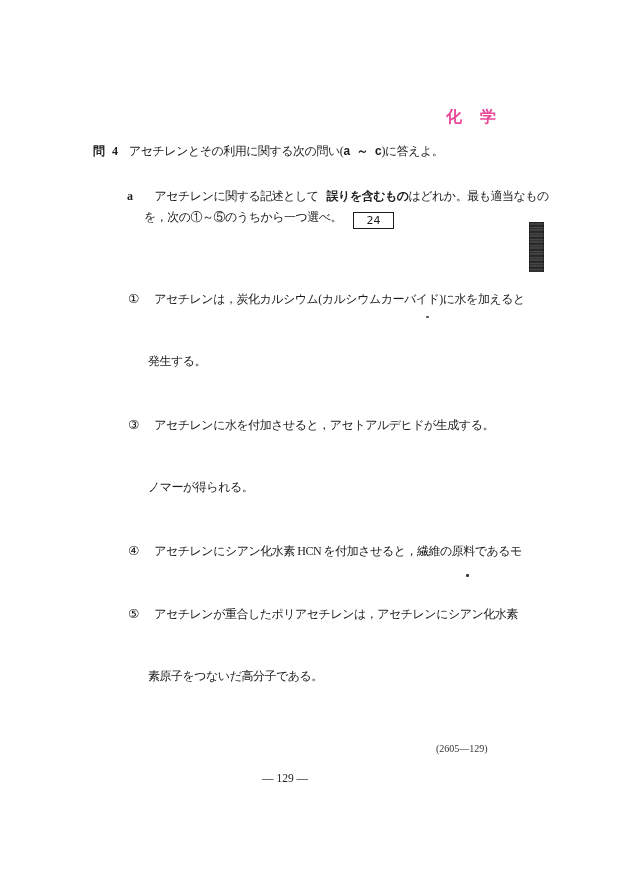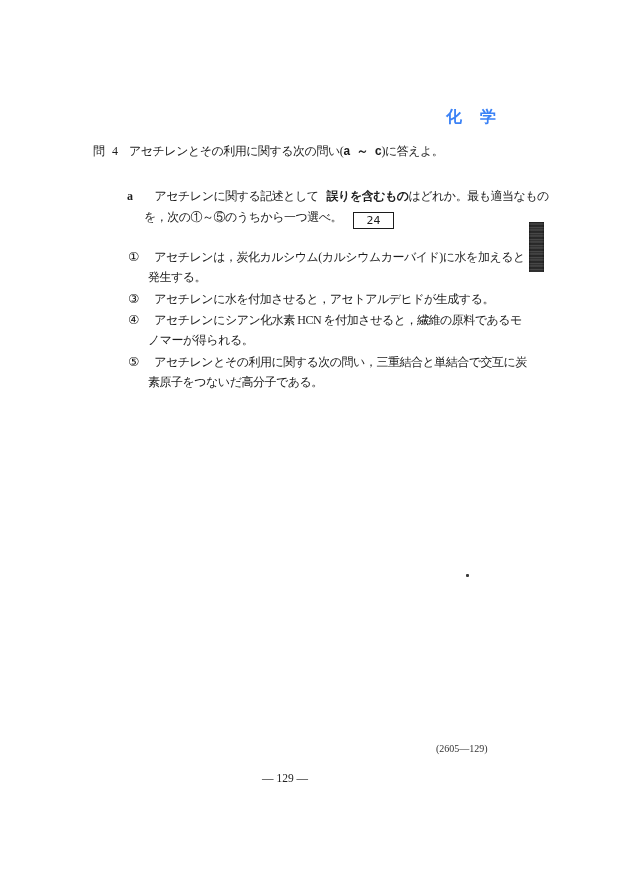--- a/index.html
+++ b/index.html
@@ -6,40 +6,40 @@
   body{
     width:620px;height:876px;position:relative;overflow:hidden;
     background:#ffffff;color:#1c1c1c;
     font-family:"Liberation Serif","DejaVu Serif",serif;
     font-size:12px;letter-spacing:-0.5px;
   }
   .abs{position:absolute;}
   
   .subject-title{
     left:446px;top:107px;font-size:16px;font-weight:bold;
-    letter-spacing:1px;color:#3b82f6;
+    letter-spacing:1px;color:#ec4899;
   }
   
   .question-block{left:93px;top:141px;width:460px;line-height:21px;white-space:nowrap;}
-  .q-label{font-weight:400;margin-right:9px;letter-spacing:2px;}
+  .q-label{font-weight:700;margin-right:9px;letter-spacing:2px;}
   .latin-bold{font-weight:bold;font-family:Liberation Mono, monospace;text-align:center;}
   
   .suba{left:127px;top:186px;width:420px;line-height:21px;}
   .suba .line{height:21px;white-space:nowrap;}
   .suba .line2{margin-left:17px;}
   .a-label{font-weight:bold;margin-right:22px;font-size:12px;}
   .bold-seg{font-weight:bold;padding-left:8px;}
   .answer-box{
     display:inline-block;width:39px;height:15px;border:1.6px solid #1c1c1c;
     margin-left:11px;text-align:center;line-height:15px;font-size:11px;
     letter-spacing:0;vertical-align:-3px;font-family:"DejaVu Sans",sans-serif;
   }
   
   .options{left:128px;top:246px;width:420px;}
-  .option-line{height:21px;line-height:21px;white-space:nowrap;}
+  .option-line{height:21px;line-height:21px;white-space:nowrap;margin-top:42px;}
   .option-line.wrap{margin-left:20px;}
   .onum{
     font-family:"DejaVu Sans","DejaVu Serif",sans-serif;
     font-size:12.5px;margin-right:15px;letter-spacing:0;color:#111;
   }
   
   .side-mark{
     left:529px;top:222px;width:15px;height:50px;
     background:
       repeating-linear-gradient(180deg,#2a2a2a 0px,#4a4a4a 2px,#1d1d1d 4px,#555 6px);
@@ -72,25 +72,25 @@
 
 <div class="abs options">
     <div>
       <div class="option-line"><span class="onum">①</span><span>アセチレンは，炭化カルシウム(カルシウムカーバイド)に水を加えると</span></div>
       <div class="option-line wrap">発生する。</div>
     </div>
     <div>
       <div class="option-line"><span class="onum">③</span><span>アセチレンに水を付加させると，アセトアルデヒドが生成する。</span></div>
     </div>
     <div>
+      <div class="option-line wrap">ノマーが得られる。</div>
       <div class="option-line"><span class="onum">④</span><span>アセチレンにシアン化水素 HCN を付加させると，繊維の原料であるモ</span></div>
-      <div class="option-line wrap">ノマーが得られる。</div>
     </div>
     <div>
-      <div class="option-line"><span class="onum">⑤</span><span>アセチレンとその利用に関する次の問い，三重結合と単結合で交互に炭</span></div>
+      <div class="option-line"><span class="onum">⑤</span><span>アセチレンが重合したポリアセチレンは，アセチレンにシアン化水素</span></div>
       <div class="option-line wrap">素原子をつないだ高分子である。</div>
     </div>
   </div>
 
 <div class="abs side-mark"></div>
 <div class="abs dot1"></div>
 <div class="abs dot2"></div>
 
 <div class="abs footer-page">— 129 —</div>
 <div class="abs footer-code">(2605—129)</div>

